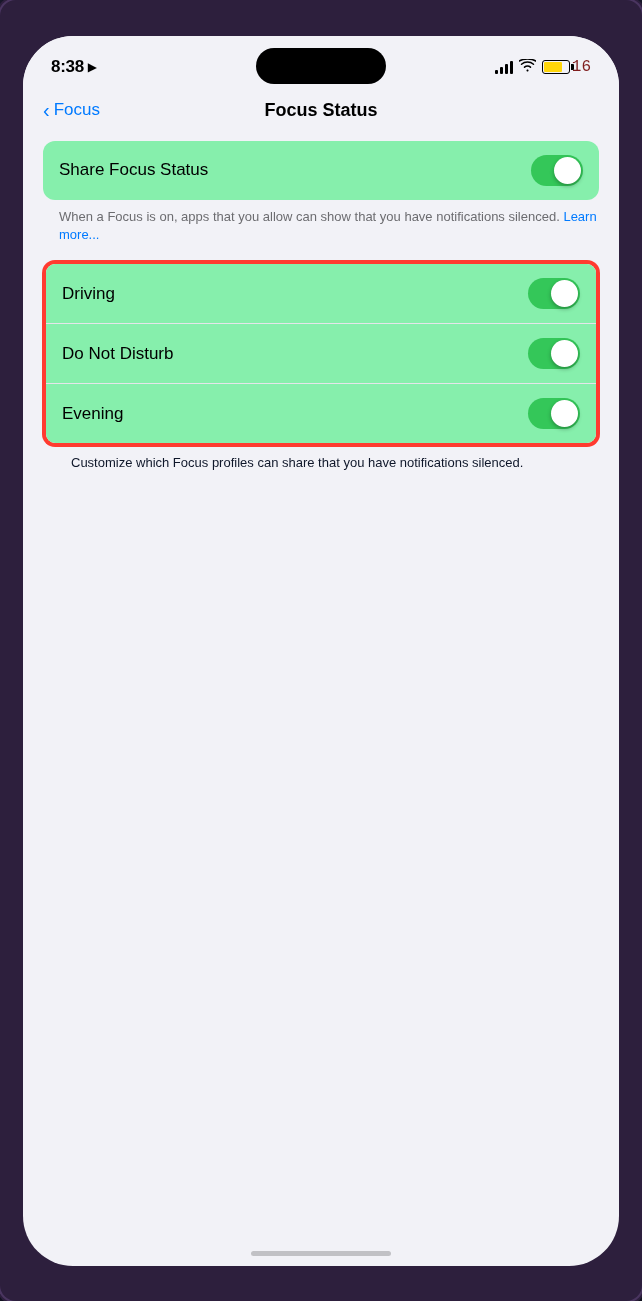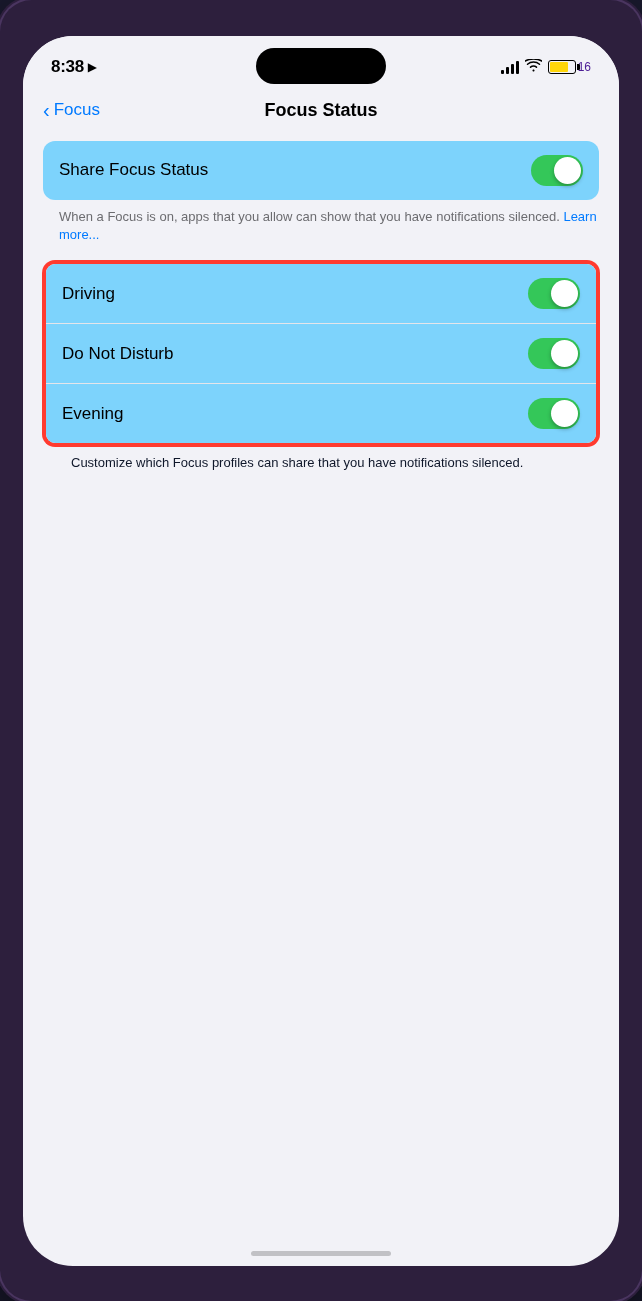--- a/index.html
+++ b/index.html
@@ -10,21 +10,21 @@
       justify-content: center;
       align-items: center;
       min-height: 100vh;
       font-family: -apple-system, 'SF Pro Display', 'Helvetica Neue', Arial, sans-serif;
     }
 
     .phone-frame {
       width: 642px;
       height: 1301px;
       background: #2d1f3d;
-      border-radius: 32px;
+      border-radius: 16px;
       position: relative;
       display: flex;
       justify-content: center;
       align-items: center;
       box-shadow: 0 0 0 2px #4a3560, 0 0 0 4px #2d1f3d, 0 20px 60px rgba(0,0,0,0.7);
     }
 
     .phone-screen {
       width: 596px;
       height: 1230px;
@@ -170,21 +170,21 @@
       margin: 0 20px;
       border-radius: 12px;
       overflow: hidden;
     }
 
     .toggle-row {
       display: flex;
       align-items: center;
       justify-content: space-between;
       padding: 14px 16px;
-      background: #7dd3fc;
+      background: #86efac;
     }
 
     .toggle-row + .toggle-row {
       border-top: 0.5px solid #e5e5ea;
     }
 
     .row-label {
       font-size: 17px;
       color: #000;
       font-weight: 400;
@@ -300,21 +300,21 @@
             <path d="M8.5 10.5C9.05228 10.5 9.5 10.9477 9.5 11.5C9.5 12.0523 9.05228 12.5 8.5 12.5C7.94772 12.5 7.5 12.0523 7.5 11.5C7.5 10.9477 7.94772 10.5 8.5 10.5Z" fill="black"></path>
             <path d="M5.5 8.2C6.4 7.45 7.4 7 8.5 7C9.6 7 10.6 7.45 11.5 8.2" stroke="black" stroke-width="1.5" stroke-linecap="round"></path>
             <path d="M2.5 5.2C4.1 3.8 6.2 3 8.5 3C10.8 3 12.9 3.8 14.5 5.2" stroke="black" stroke-width="1.5" stroke-linecap="round"></path>
             <path d="M0 2.2C2.2 0.8 5.2 0 8.5 0C11.8 0 14.8 0.8 17 2.2" stroke="black" stroke-width="1.5" stroke-linecap="round"></path>
           </svg>
         </span>
         <div class="battery-container">
           <div class="battery-box">
             <div class="battery-fill"></div>
           </div>
-          <span style="font-size:12px; font-weight:500; color:#4c1d95;">16</span>
+          <span style="font-size:16px; font-weight:500; color:#7f1d1d;font-family:Liberation Mono, monospace;">16</span>
         </div>
       </div>
     </div>
 
     <div class="nav-bar">
       <div class="nav-back">
         <span class="nav-back-chevron">‹</span>
         <span>Focus</span>
       </div>
       <span class="nav-title">Focus Status</span>

